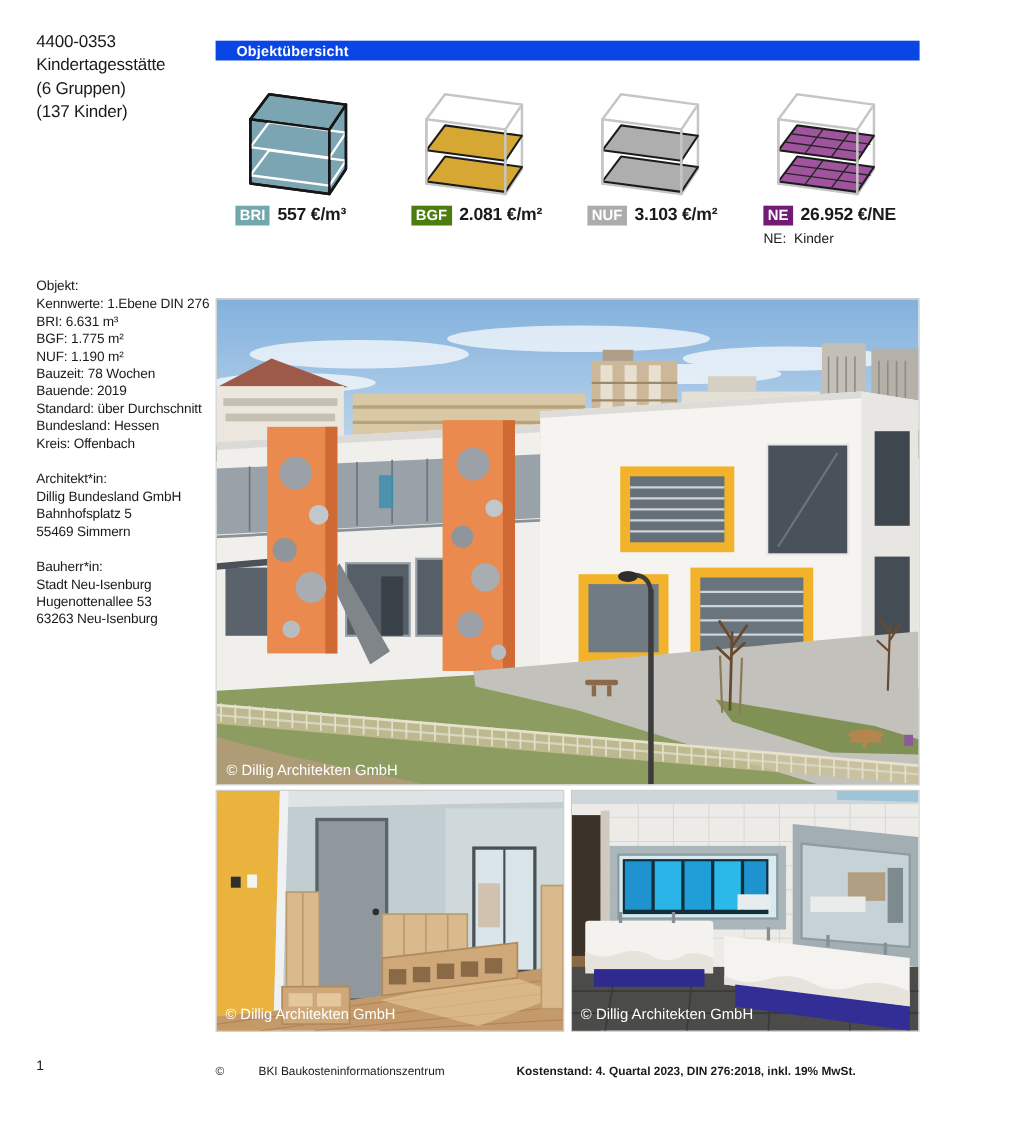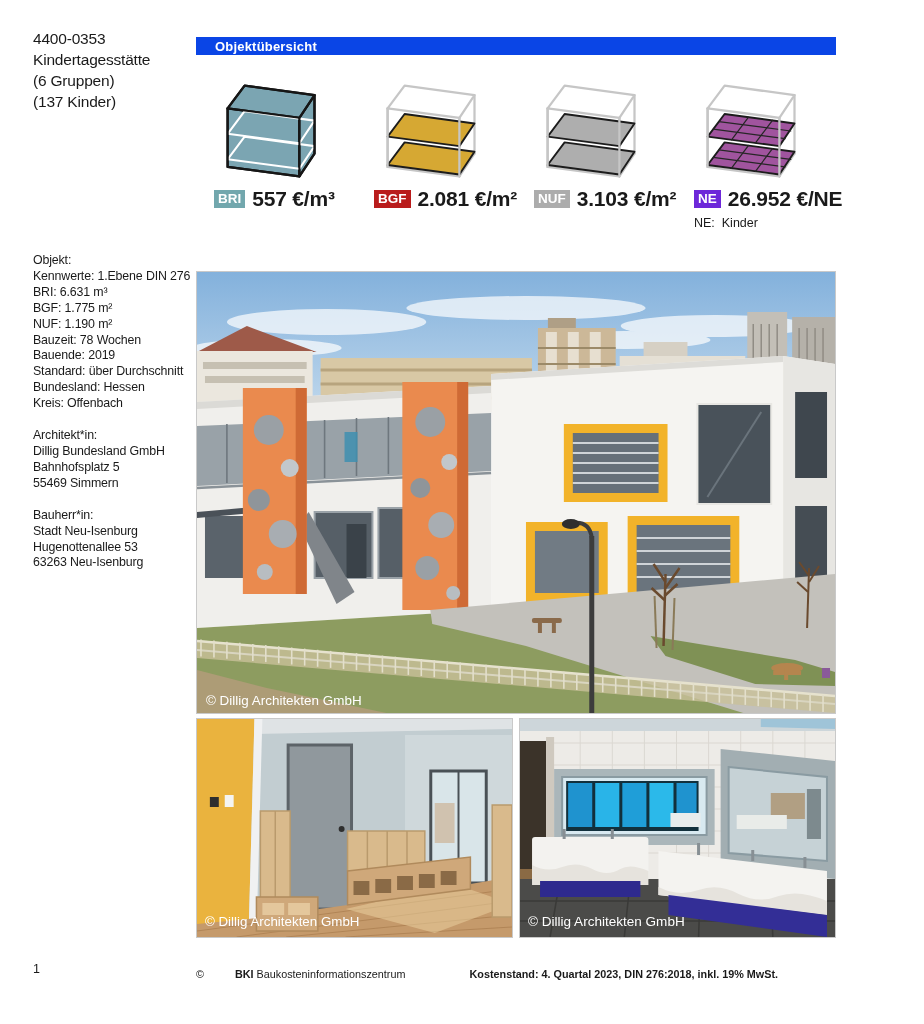--- a/index.html
+++ b/index.html
@@ -8,34 +8,34 @@
   .abs{position:absolute;}
   #id-block{left:33px;top:28px;font-size:15.5px;line-height:21px;letter-spacing:-0.2px;}
   #header-bar{left:196px;top:37px;width:640px;height:18px;display:flex;align-items:center;
               padding-left:19px;box-sizing:border-box;color:#ffffff;font-size:13px;font-weight:700;
               letter-spacing:0.2px;}
   #metrics-row{left:196px;top:80px;width:640px;display:flex;}
   .metric{width:160px;box-sizing:border-box;padding-left:18px;}
   .cube{display:block;margin-left:2px;}
   .mlabel{margin-top:5px;display:flex;align-items:center;white-space:nowrap;}
   .badge{color:#fff;font-weight:700;font-size:13.5px;padding:1px 4px 2px 4px;line-height:15px;}
-  .mval{font-weight:700;font-size:21px;margin-left:7px;letter-spacing:-0.2px;}
+  .mval{font-weight:700;font-size:16px;margin-left:7px;letter-spacing:-0.2px;}
   .mnote{font-size:12.5px;margin-top:5px;white-space:pre;}
   #info-block{left:33px;top:253px;width:172px;font-size:12.4px;line-height:15.9px;letter-spacing:-0.15px;}
   .info-section{margin-bottom:16px;}
   .info-heading{font-weight:400;}
   #main-photo{left:196px;top:271px;width:640px;height:443px;border:1px solid #c9c9c9;box-sizing:border-box;}
   #main-photo svg{display:block;width:100%;height:100%;}
   #small-photos{left:196px;top:718px;width:640px;height:220px;display:flex;gap:6px;}
   .small-photo{flex:1;border:1px solid #c9c9c9;box-sizing:border-box;min-width:0;}
   .small-photo svg{display:block;width:100%;height:100%;}
   .photo-credit{font-size:13.5px;fill:#ffffff;font-family:"Liberation Sans",sans-serif;}
   #footer-page{left:33px;top:962px;font-size:12.5px;}
   #footer-pub{left:196px;top:968px;font-size:10.8px;}
-  #footer-pub .b{font-weight:700;padding-left:28px;}
+  #footer-pub .b{font-weight:400;padding-left:28px;}
   #footer-right{right:88px;top:968px;font-size:10.8px;font-weight:600;}
 </style>
 </head>
 <body>
 
 <div id="page">
 
   <div class="abs" id="id-block">
       <div>4400-0353</div>
       <div>Kindertagesstätte</div>
@@ -80,21 +80,21 @@
           <line x1="88" y1="40" x2="88" y2="102" stroke="#c6c6c6" stroke-width="2.4" stroke-linecap="round"></line>
           <line x1="104" y1="16" x2="104" y2="78" stroke="#c6c6c6" stroke-width="2.4" stroke-linecap="round"></line>
           <line x1="12" y1="92" x2="88" y2="102" stroke="#c6c6c6" stroke-width="2.4" stroke-linecap="round"></line>
           <line x1="88" y1="102" x2="104" y2="78" stroke="#c6c6c6" stroke-width="2.4" stroke-linecap="round"></line>
           <polygon points="30,36 104,46 88,70 12,60" fill="#d6a833" stroke="#1c1c1c" stroke-width="2" stroke-linejoin="round"></polygon>
           <polygon points="30,66 104,76 88,100 12,90" fill="#d6a833" stroke="#1c1c1c" stroke-width="2" stroke-linejoin="round"></polygon>
           <line x1="12" y1="30" x2="12" y2="92" stroke="#c6c6c6" stroke-width="2.4" stroke-linecap="round"></line>
           <line x1="88" y1="40" x2="88" y2="102" stroke="#c6c6c6" stroke-width="2.4" stroke-linecap="round"></line>
         </svg>
         <div class="mlabel">
-          <span class="badge" style="background:#b91c1c">BGF</span>
+          <span class="badge" style="background:#4d7c0f">BGF</span>
           <span class="mval">2.081 €/m²</span>
         </div>
       </div>
       <div class="metric">
         <svg class="cube" width="112" height="102" viewBox="0 0 118 108">
           <defs></defs>
           <polygon points="30,6 104,16 88,40 12,30" fill="none" stroke="#c6c6c6" stroke-width="2.4" stroke-linejoin="round"></polygon>
           <line x1="12" y1="30" x2="12" y2="92" stroke="#c6c6c6" stroke-width="2.4" stroke-linecap="round"></line>
           <line x1="88" y1="40" x2="88" y2="102" stroke="#c6c6c6" stroke-width="2.4" stroke-linecap="round"></line>
           <line x1="104" y1="16" x2="104" y2="78" stroke="#c6c6c6" stroke-width="2.4" stroke-linecap="round"></line>
@@ -126,21 +126,21 @@
           <line x1="24" y1="44" x2="100" y2="54" stroke="#262626" stroke-width="1.3" stroke-linecap="round"></line>
           <polygon points="30,66 104,76 88,100 12,90" fill="#a0549e" stroke="#1c1c1c" stroke-width="2" stroke-linejoin="round"></polygon>
           <line x1="37.33333333333333" y1="93.33333333333333" x2="55.33333333333333" y2="69.33333333333333" stroke="#262626" stroke-width="1.3" stroke-linecap="round"></line>
           <line x1="18" y1="82" x2="94" y2="92" stroke="#262626" stroke-width="1.3" stroke-linecap="round"></line>
           <line x1="62.666666666666664" y1="96.66666666666667" x2="80.66666666666666" y2="72.66666666666667" stroke="#262626" stroke-width="1.3" stroke-linecap="round"></line>
           <line x1="24" y1="74" x2="100" y2="84" stroke="#262626" stroke-width="1.3" stroke-linecap="round"></line>
           <line x1="12" y1="30" x2="12" y2="92" stroke="#c6c6c6" stroke-width="2.4" stroke-linecap="round"></line>
           <line x1="88" y1="40" x2="88" y2="102" stroke="#c6c6c6" stroke-width="2.4" stroke-linecap="round"></line>
         </svg>
         <div class="mlabel">
-          <span class="badge" style="background:#6d28d9">NE</span>
+          <span class="badge" style="background:#701a75">NE</span>
           <span class="mval">26.952 €/NE</span>
         </div>
         <div class="mnote">NE:  Kinder</div>
       </div>
     </div>
 
   <div class="abs" id="info-block">
       <div class="info-section">
         <div class="info-heading">Objekt:</div>
         <div class="info-line">Kennwerte: 1.Ebene DIN 276</div>

